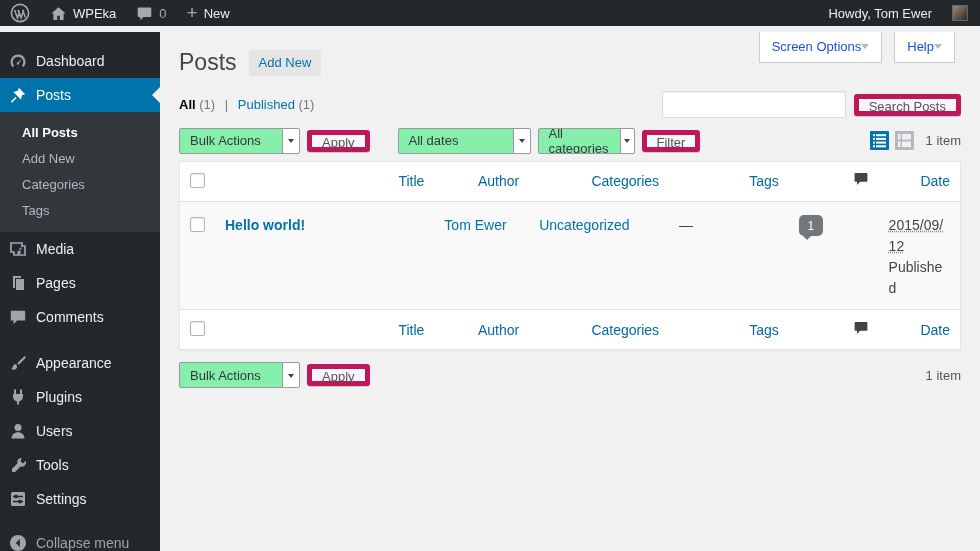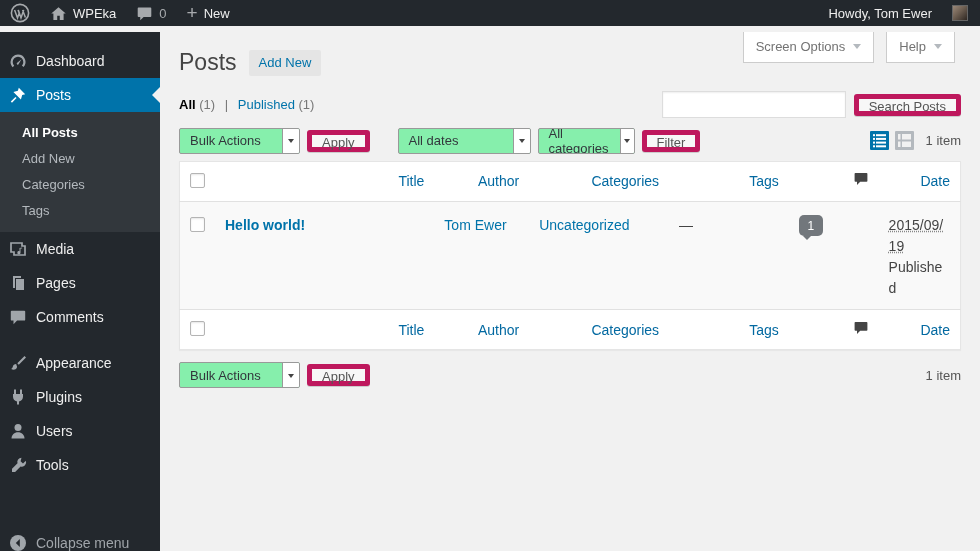--- a/index.html
+++ b/index.html
@@ -52,22 +52,22 @@
     font-size: 14px; color: #a0a5aa; cursor: pointer;
   }
   
   .content {
     position: absolute; left: 160px; top: 32px; right: 0; bottom: 0;
     background: #f1f1f1; padding: 0 19px;
   }
   .screen-tabs { position: absolute; top: 0; right: 25px; display: flex; gap: 12px; }
   .screen-tab {
     background: #fff; border: 1px solid #ccc; border-top: none;
-    padding: 7px 12px 8px; font-size: 13px; color: #737373;
-    display: flex; align-items: center; gap: 8px; cursor: pointer;
+    padding: 7px 12px 8px; font-size: 13px; color: #1d4ed8;
+    display: flex; align-items: center; cursor: pointer;
   }
   .tri-down { width: 0; height: 0; border: 4px solid transparent; border-top: 5px solid #b4b9be; margin-top: 4px; }
   .title-row { padding-top: 16px; display: flex; align-items: center; }
   h1.page-title { font-size: 23px; font-weight: 400; color: #444; line-height: 1.3; }
   .add-new {
     margin-left: 12px; background: #e5e5e5; color: #0073aa; font-size: 13px;
     padding: 5px 10px 6px; border-radius: 2px; cursor: pointer; text-decoration: none;
   }
   .subsub-row { display: flex; justify-content: space-between; align-items: center; margin-top: 13px; height: 28px; }
   .subsubsub { font-size: 13px; color: #777; }
@@ -230,20 +230,29 @@
         <circle cx="10" cy="6.5" r="3.5" fill="#a0a5aa"></circle>
         <path d="M3.5 17.5c0-3.7 2.9-6.3 6.5-6.3s6.5 2.6 6.5 6.3z" fill="#a0a5aa"></path>
       </svg>
       <span>Users</span>
     </li>
     <li class="menu-item">
       <svg width="20" height="20" viewBox="0 0 20 20">
         <path d="M13.5 2.8a4.2 4.2 0 0 0-4 5.5L4 13.8V16.9h3.1l5.5-5.5a4.2 4.2 0 0 0 5.2-5.6L15 8.6l-2.4-2.4z" fill="#a0a5aa"></path>
       </svg>
       <span>Tools</span>
+    </li>
+    <li class="menu-item">
+      <svg width="20" height="20" viewBox="0 0 20 20">
+        <rect x="3" y="3" width="14" height="14" rx="1.5" fill="#a0a5aa"></rect>
+        <path d="M5 7.5h10M5 12.5h10" stroke="#23282d" stroke-width="1.5"></path>
+        <rect x="6.5" y="5.8" width="3" height="3.4" fill="#23282d"></rect>
+        <rect x="10.5" y="10.8" width="3" height="3.4" fill="#23282d"></rect>
+      </svg>
+      <span>Settings</span>
     </li>
   </ul>
   <div class="collapse-item">
     <svg width="20" height="20" viewBox="0 0 20 20">
       <circle cx="10" cy="10" r="8" fill="#a0a5aa"></circle>
       <path d="M11.8 6l-4 4 4 4z" fill="#23282d"></path>
     </svg>
     <span>Collapse menu</span>
   </div>
 </div>
@@ -362,21 +371,21 @@
         <td><a class="row-title">Hello world!</a></td>
         <td><a class="cell-link">Tom Ewer</a></td>
         <td><a class="cell-link">Uncategorized</a></td>
         <td><span class="tags-dash">—</span></td>
         <td>
           <div class="comment-bubble">
             <span>1</span>
           </div>
         </td>
         <td class="date-cell">
-          <span class="date-link">2015/09/19</span>
+          <span class="date-link">2015/09/12</span>
           <div class="status-text">Published</div>
         </td>
       </tr>
     </tbody>
     <tfoot>
       <tr>
         <th class="cb-col"><span class="checkbox"></span></th>
         <th class="sortable">Title</th>
         <th>Author</th>
         <th>Categories</th>

